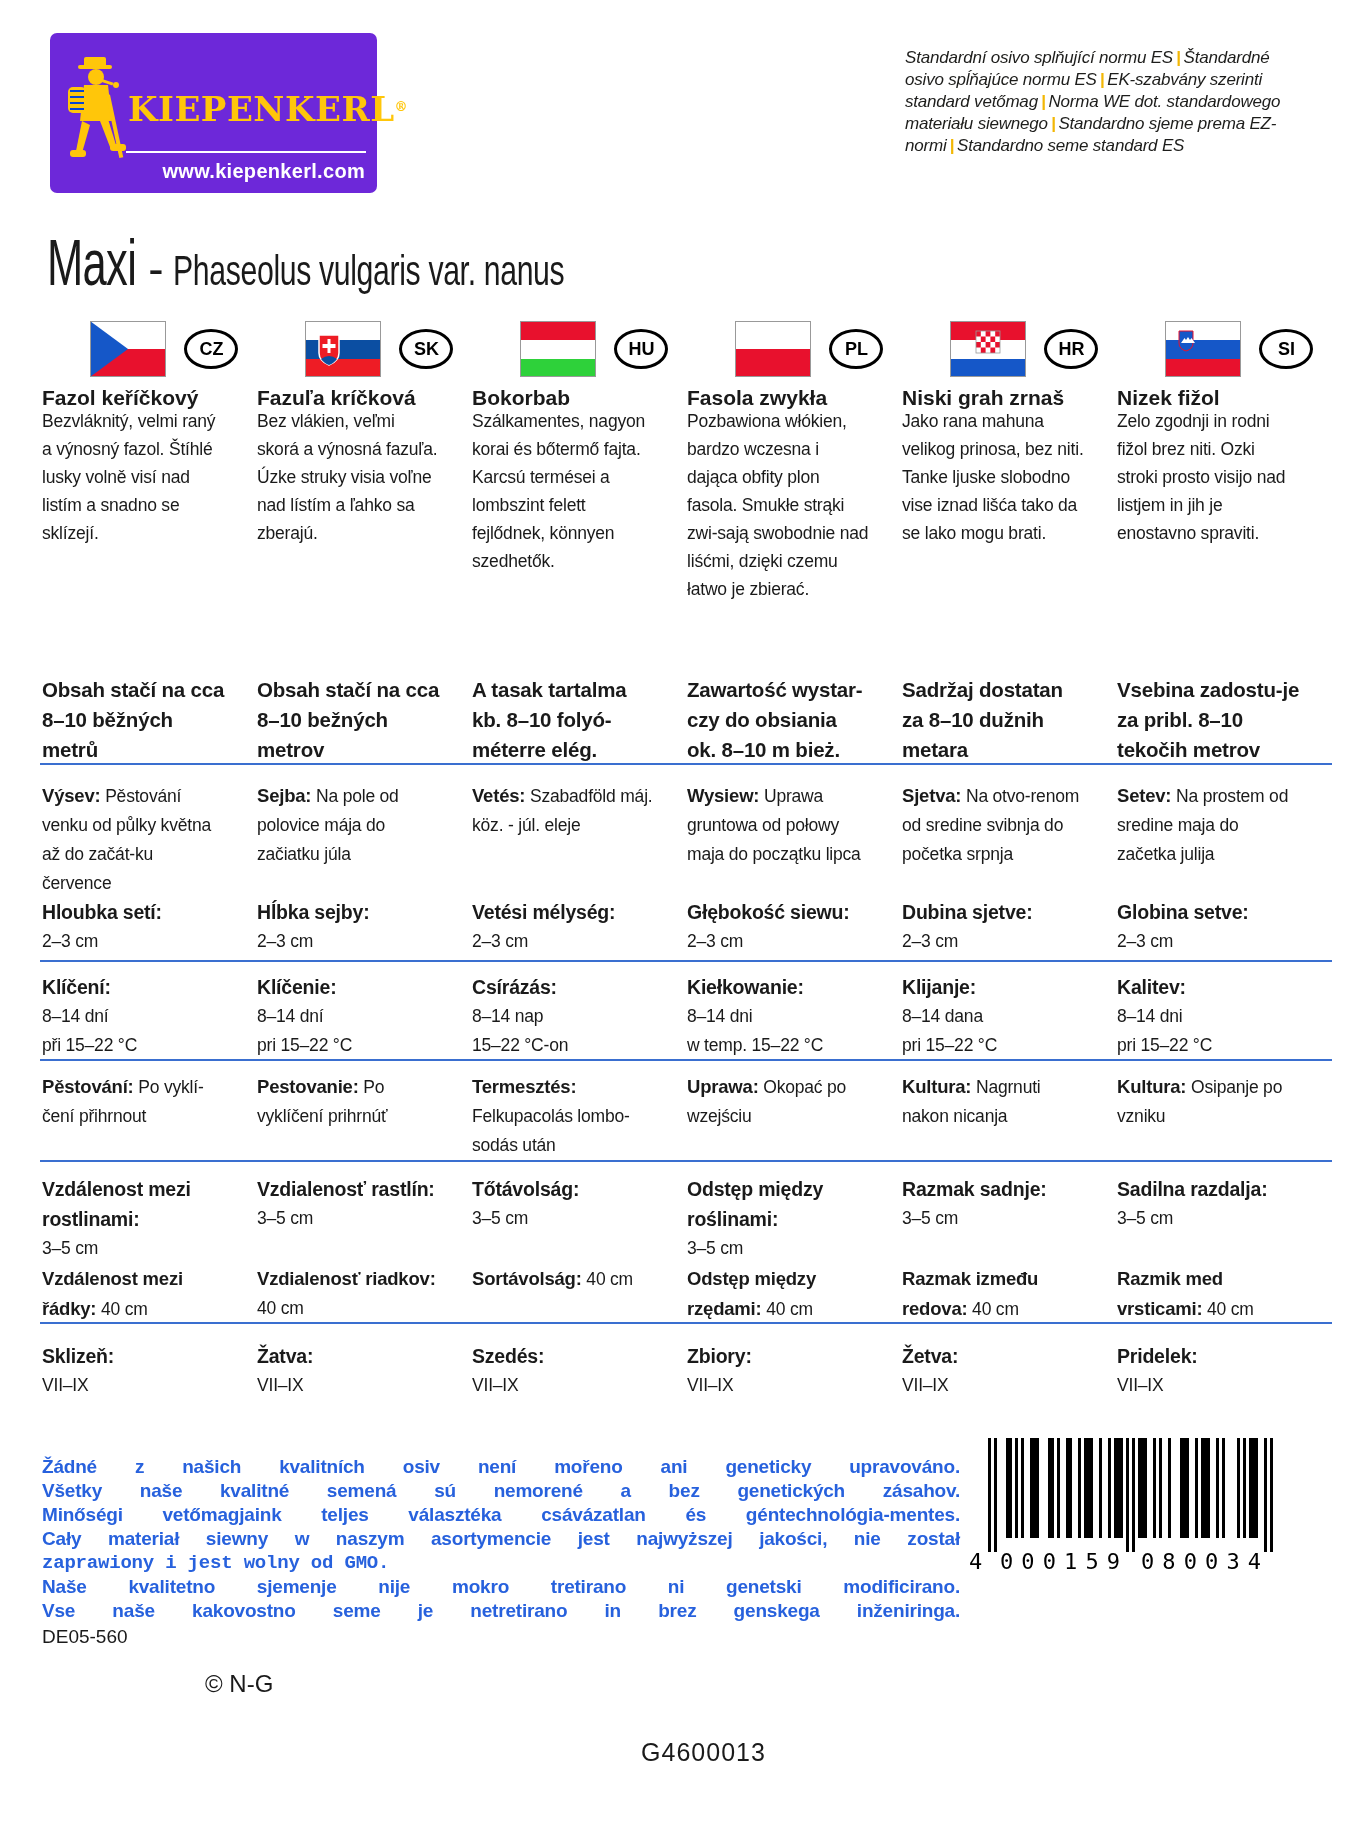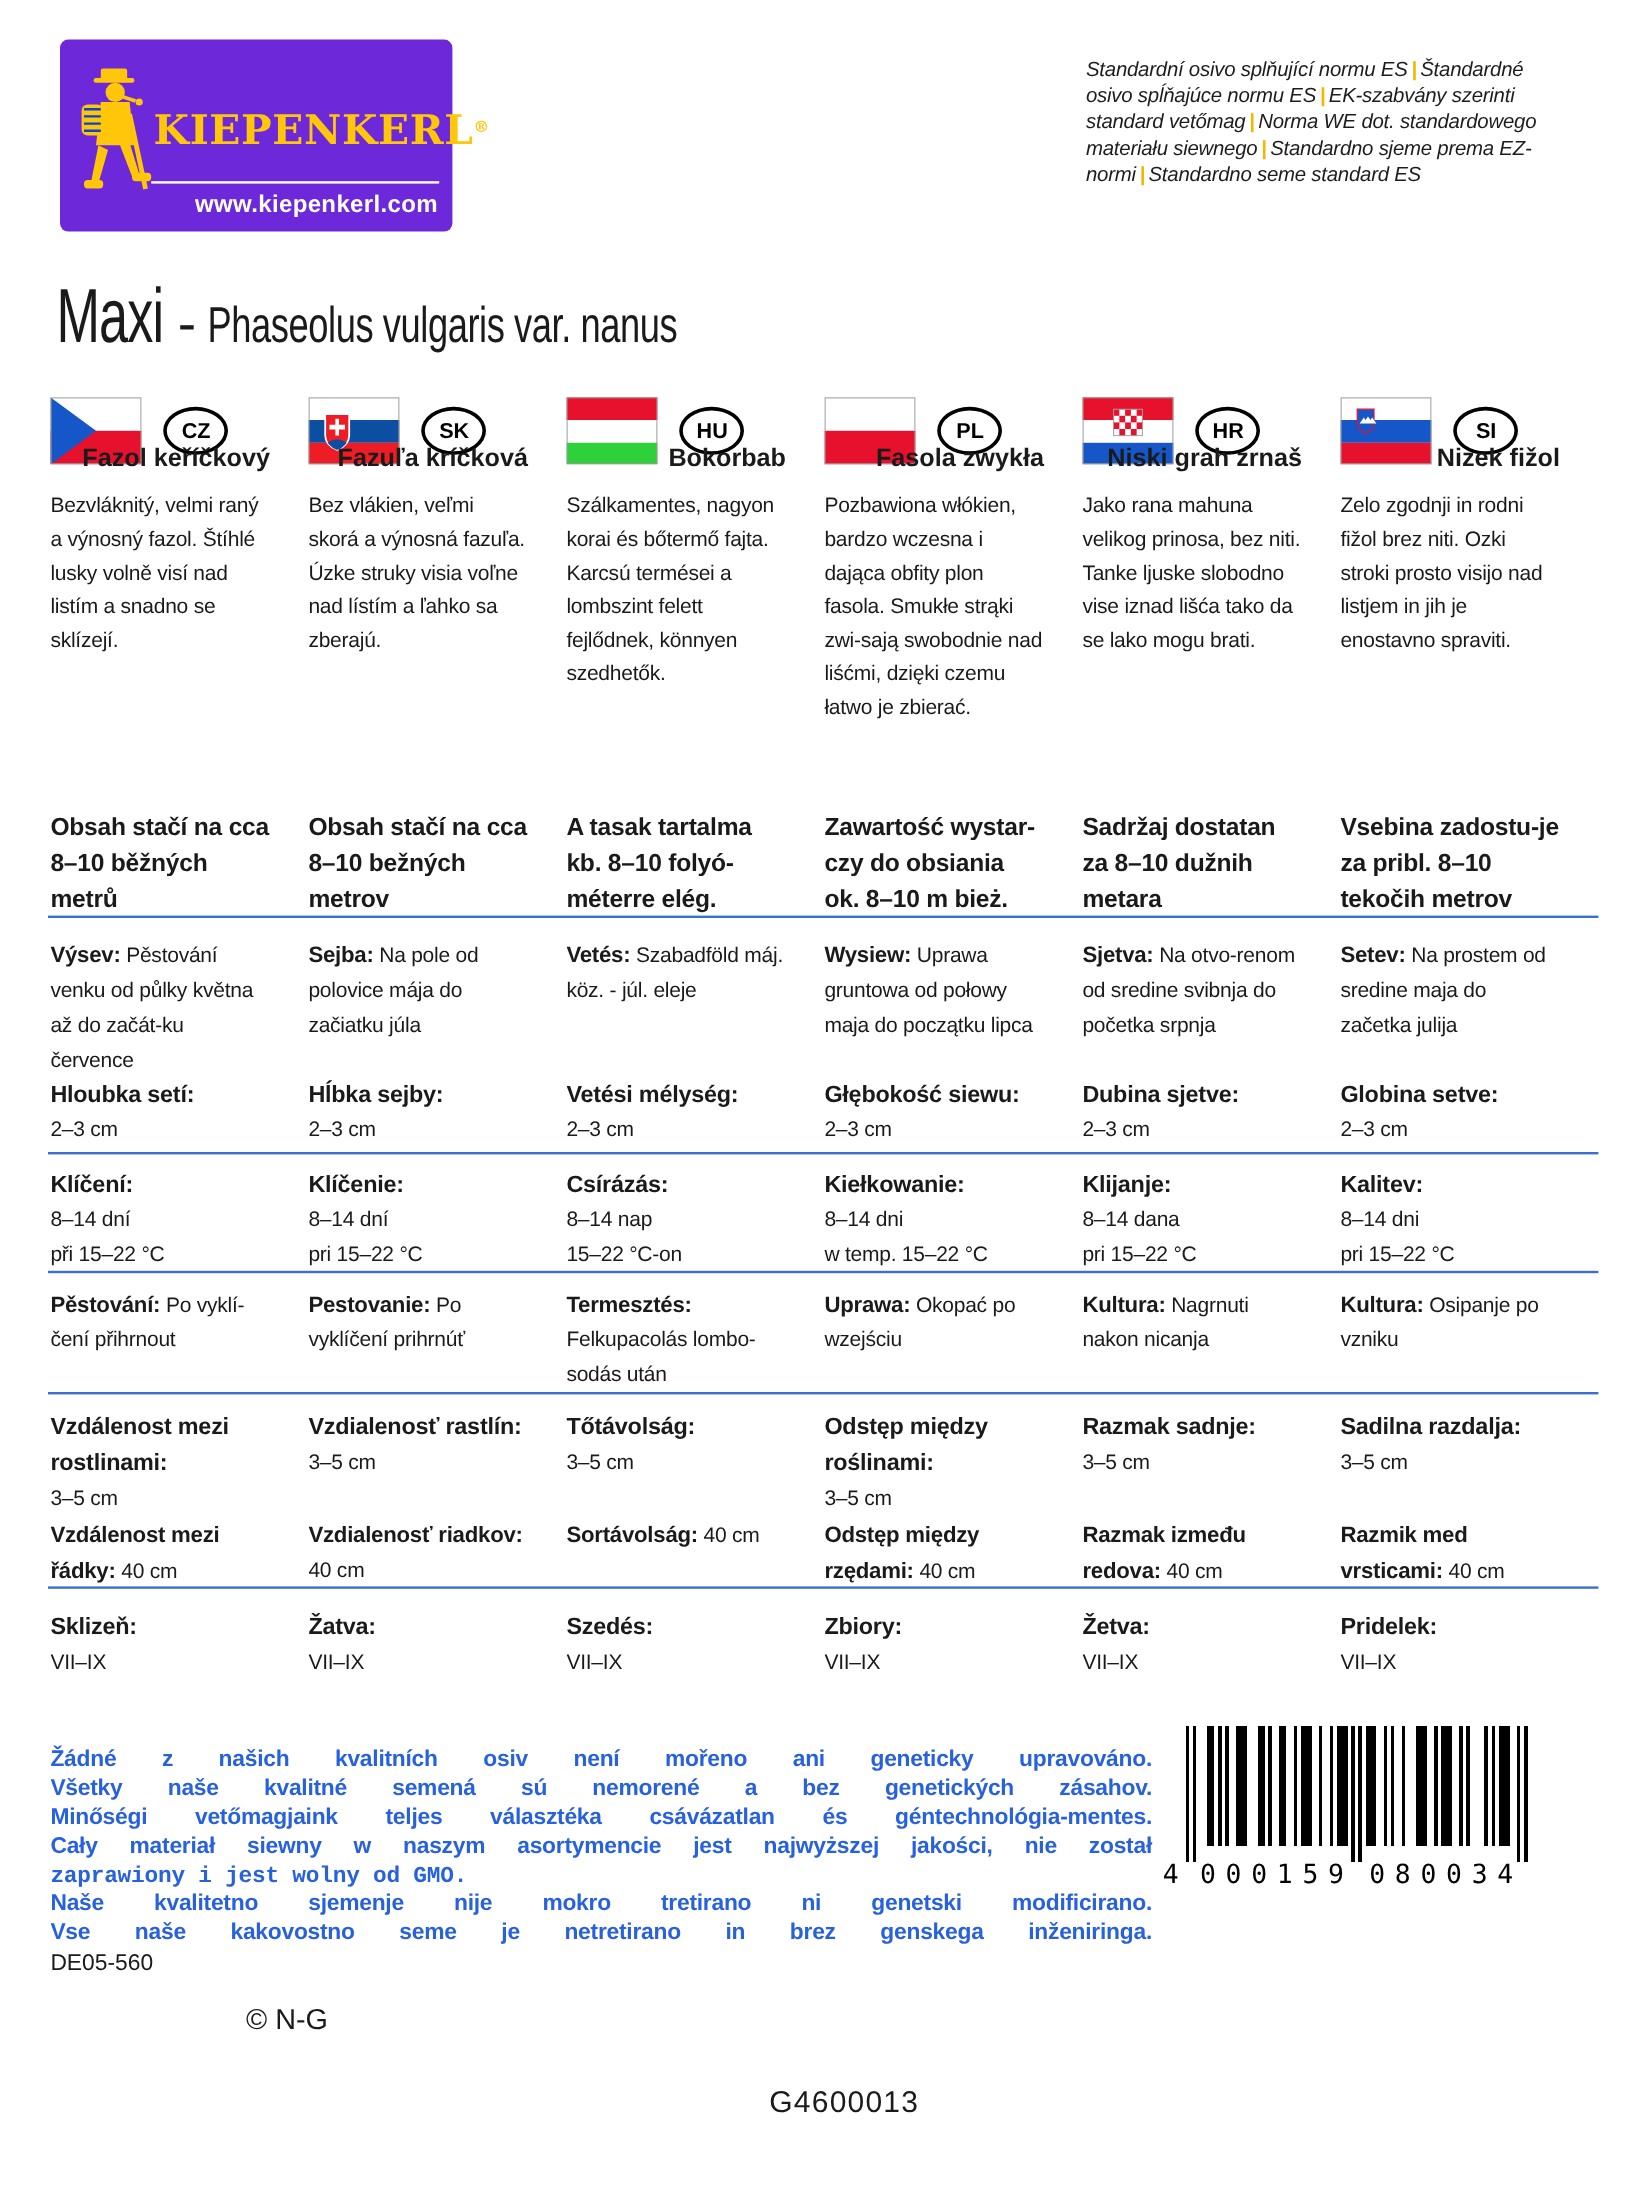--- a/index.html
+++ b/index.html
@@ -24,26 +24,26 @@
   #title{position:absolute;left:47px;top:226px;display:flex;align-items:baseline;white-space:nowrap;}
   #title-name{font-size:64px;font-weight:400;letter-spacing:-1px;display:inline-block;
               transform:scaleX(.68);transform-origin:left bottom;margin-right:-40px;}
   #title-dash{font-size:46px;font-weight:500;margin:0 10px;}
   #title-botanical{font-size:42px;font-weight:400;letter-spacing:-.5px;display:inline-block;
               transform:scaleX(.72);transform-origin:left bottom;}
 
   
   .col{position:absolute;top:315px;width:183px;}
   .band{position:absolute;left:0;width:183px;margin:0;}
-  .flagrow{top:16px;height:60px;}
+  .flagrow{top:6px;height:60px;margin-left:48px;}
   .flag{display:inline-block;vertical-align:top;}
   .flag svg{display:block;}
   .badge{display:inline-block;margin-left:14px;margin-top:8px;width:48px;height:34px;line-height:34px;
           border:3px solid #000;border-radius:50%;text-align:center;font-weight:bold;font-size:18px;color:#000;}
-  .colhead{top:54px;font-size:21px;font-weight:bold;line-height:26px;text-align:right;}
+  .colhead{top:70px;font-size:21px;font-weight:bold;line-height:26px;}
   .desc{top:92px;font-size:17.5px;line-height:28px;letter-spacing:-.2px;}
   .content{top:360px;font-weight:bold;font-size:20.5px;line-height:30px;letter-spacing:-.2px;}
   .sow{top:466px;font-size:17.5px;line-height:29px;letter-spacing:-.2px;}
   .sow b,.cult b,.sp2 b{font-size:18.5px;}
   .depth{top:582px;}
   .germ{top:657px;}
   .cult{top:757px;font-size:17.5px;line-height:29px;letter-spacing:-.2px;}
   .sp1{top:859px;}
   .sp2{top:949px;font-size:17.5px;line-height:29px;letter-spacing:-.2px;}
   .harv{top:1026px;}

